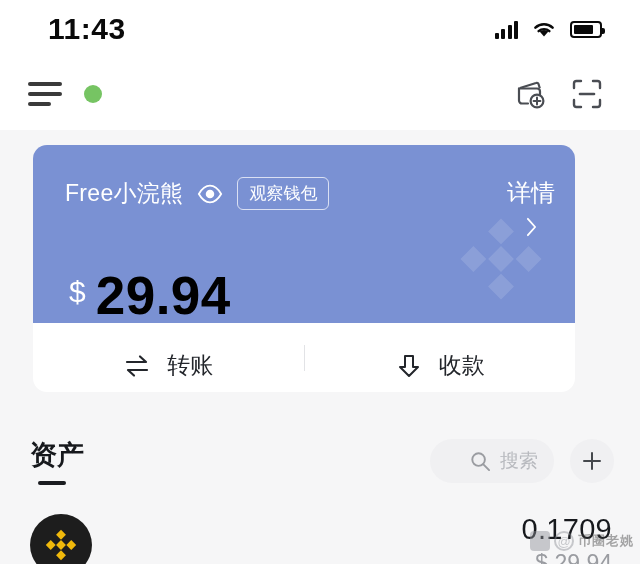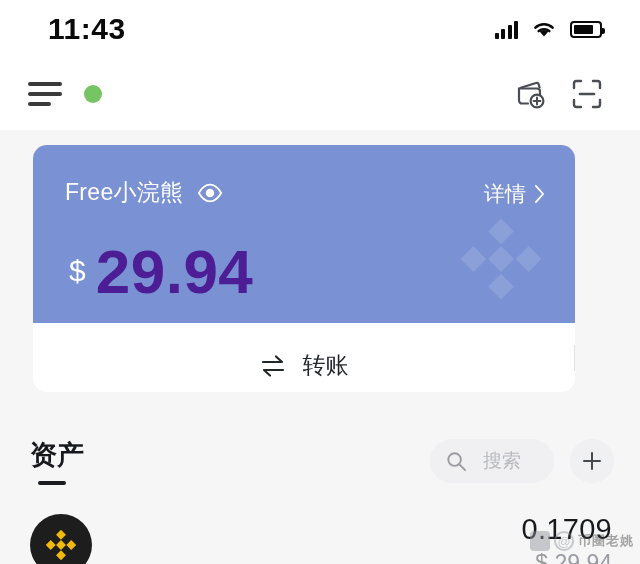--- a/index.html
+++ b/index.html
@@ -56,39 +56,39 @@
   
   .balance-card {
     position: absolute; left: 33px; top: 145px; width: 542px; height: 178px;
     background: #7a91d3; border-radius: 14px 14px 0 0; overflow: hidden;
   }
   .bnb-watermark {
     position: absolute; right: 28px; top: 68px; width: 92px; height: 92px;
     opacity: .13;
   }
   .card-top {
-    position: relative; display: flex; align-items: flex-end; justify-content: space-between;
-    padding: 32px 30px 0 32px;
+    position: relative; display: flex; align-items: flex-start; justify-content: space-between;
+    padding: 32px 20px 0 32px;
     gap: 24px;
   }
   .wallet-meta { display: flex; align-items: center; gap: 14px; }
   .wallet-name { font-size: 23px; color: #ffffff; letter-spacing: .3px; }
   .eye-icon { width: 26px; height: 26px; display: block; }
   .watch-badge {
     border: 1.5px solid rgba(255,255,255,.72); border-radius: 6px;
     padding: 4px 11px; font-size: 17px; color: #ffffff; white-space: nowrap;
   }
-  .details-link { display: flex; align-items: center; gap: 8px; font-size: 21px; color: #ffffff; }
+  .details-link { display: flex; align-items: center; gap: 8px; font-size: 24px; color: #ffffff; flex-direction: column; }
   .chev { width: 11px; height: 20px; display: block; }
   .balance-row {
     position: relative; display: flex; align-items: baseline; gap: 10px;
     padding: 28px 0 0 36px;
   }
   .cur-sym { font-size: 30px; color: #ffffff; font-weight: 300; position: relative; top: -12px; }
-  .balance-amt { font-size: 62px; color: #4c1d95; font-weight: bold; letter-spacing: .5px; }
+  .balance-amt { font-size: 53px; color: #000000; font-weight: bold; letter-spacing: .5px; }
 
   
   .actions-card {
     position: absolute; left: 33px; top: 323px; width: 542px; height: 69px;
     background: #ffffff; border-radius: 0 0 14px 14px;
     display: flex; align-items: center;
   }
   .action-btn {
     flex: 1; display: flex; align-items: center; justify-content: center; gap: 16px;
     height: 100%; cursor: pointer; margin-top: 16px;
@@ -107,21 +107,21 @@
   .tab-label { font-size: 27px; }
   .tab.active .tab-label { color: #16181c; font-weight: bold; }
   .tab:not(.active) .tab-label { color: #c2c4c8; }
   .tab.active::after {
     content: ''; position: absolute; left: 8px; bottom: 0;
     width: 28px; height: 4px; background: #1a1c20; border-radius: 2px;
   }
   .tab-right { margin-left: auto; display: flex; align-items: center; gap: 16px; }
   .search-pill {
     width: 124px; height: 44px; background: #f0f0f2; border-radius: 22px;
-    display: flex; align-items: center; gap: 16px; padding: 0 16px;
+    display: flex; align-items: center; gap: 9px; padding: 0 16px; justify-content: flex-end;
   }
   .search-icon { width: 21px; height: 21px; display: block; flex: none; }
   .search-ph { font-size: 19px; color: #b7b9be; }
   .plus-btn {
     width: 44px; height: 44px; border-radius: 50%; background: #f0f0f2;
     display: flex; align-items: center; justify-content: center; cursor: pointer;
   }
   .plus-btn svg { width: 22px; height: 22px; display: block; }
 
   
@@ -213,20 +213,21 @@
       </g>
     </svg>
 
     <div class="card-top">
       <div class="wallet-meta">
         <span class="wallet-name">Free小浣熊</span>
         <svg class="eye-icon" viewBox="0 0 28 28">
           <path d="M2 14 C6 7 10.5 5 14 5 C17.5 5 22 7 26 14 C22 21 17.5 23 14 23 C10.5 23 6 21 2 14 Z" stroke="#ffffff" stroke-width="2" fill="none"></path>
           <circle cx="14" cy="14" r="4.6" fill="#ffffff"></circle>
         </svg>
+        <span class="watch-badge">观察钱包</span>
       </div>
       <div class="details-link">
         <span>详情</span>
         <svg class="chev" viewBox="0 0 12 22">
           <path d="M2 2 L10 11 L2 20" stroke="#ffffff" stroke-width="2" fill="none" stroke-linecap="round" stroke-linejoin="round"></path>
         </svg>
       </div>
     </div>
 
     <div class="balance-row">
@@ -237,20 +238,26 @@
 
   <div class="actions-card">
     <div class="action-btn">
       <svg class="action-icon" viewBox="0 0 28 28">
         <path d="M4 10 H23 L17 4.5" stroke="#23262b" stroke-width="2.2" fill="none" stroke-linecap="round" stroke-linejoin="round"></path>
         <path d="M24 18 H5 L11 23.5" stroke="#23262b" stroke-width="2.2" fill="none" stroke-linecap="round" stroke-linejoin="round"></path>
       </svg>
       <span class="action-label">转账</span>
     </div>
     <div class="action-div"></div>
+    <div class="action-btn">
+      <svg class="action-icon" viewBox="0 0 28 28">
+        <path d="M10 4 h8 v11 h5 L14 24 L5 15 h5 Z" stroke="#23262b" stroke-width="2" fill="none" stroke-linejoin="round"></path>
+      </svg>
+      <span class="action-label">收款</span>
+    </div>
   </div>
 
   <div class="tab-bar">
     <div class="tabs">
       <div class="tab active">
         <span class="tab-label">资产</span>
       </div>
     </div>
     <div class="tab-right">
       <div class="search-pill">

